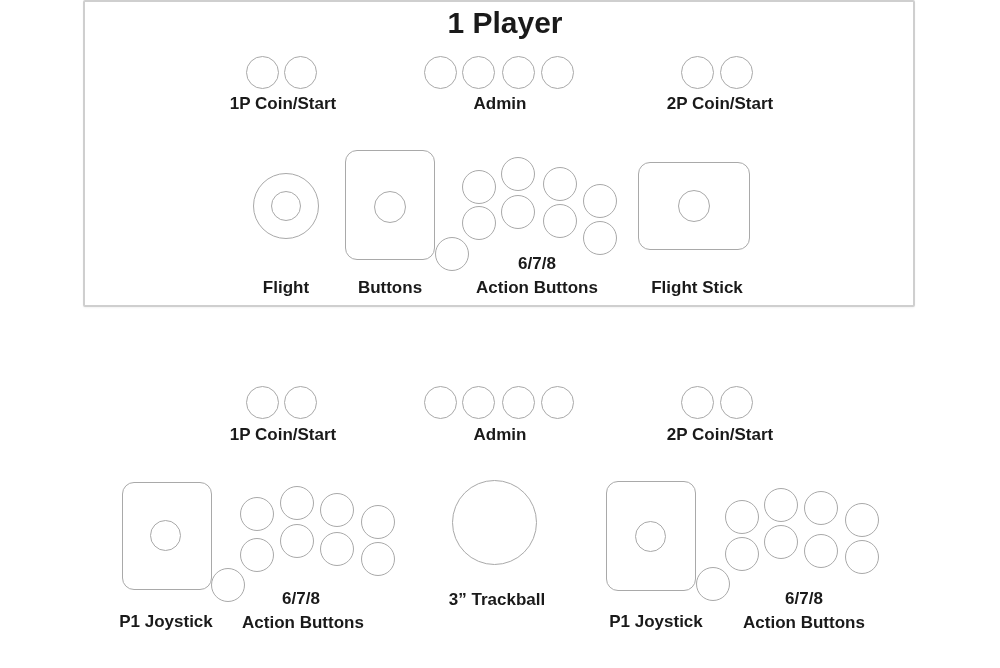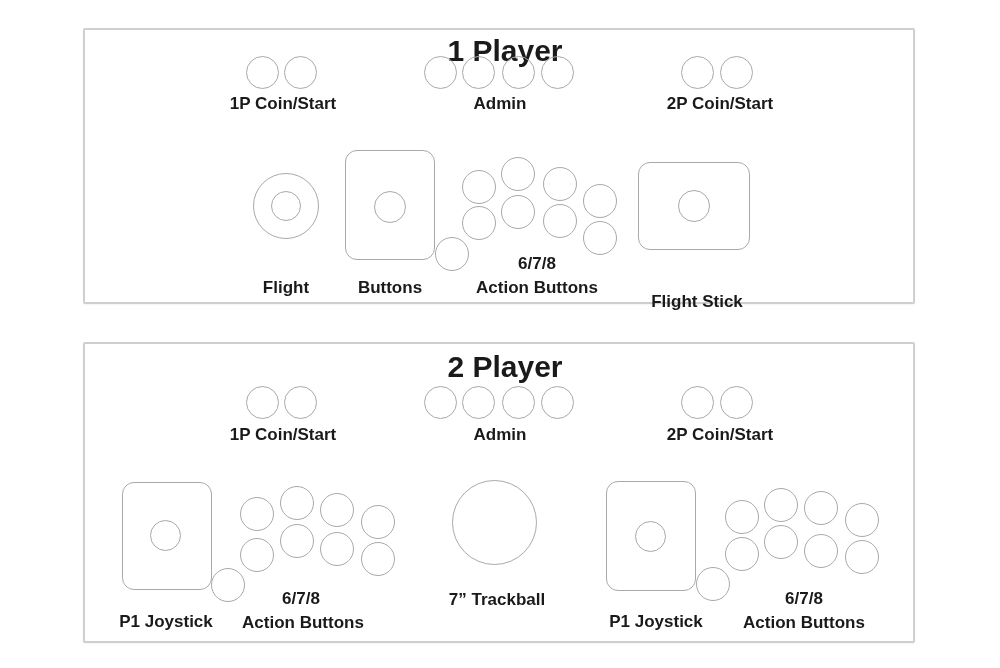--- a/index.html
+++ b/index.html
@@ -5,21 +5,21 @@
   html,body{margin:0;padding:0;background:#ffffff;}
   .stage{
     position:relative;width:1000px;height:668px;background:#ffffff;
     font-family:"Liberation Sans", sans-serif;color:#1a1a1a;overflow:hidden;
   }
   .panel{
     position:absolute;left:83px;width:832px;background:#ffffff;
     border:2px solid #cfcfcf;border-radius:2px;box-sizing:border-box;
     box-shadow:0 1px 2px rgba(0,0,0,0.05);
   }
-  .panel.p1{top:28px;height:276px;}
+  .panel.p1{top:0;height:307px;}
   .panel.p2{top:342px;height:301px;}
   .title{
     position:absolute;transform:translateX(-50%);white-space:nowrap;
     font-size:30px;font-weight:bold;line-height:30px;letter-spacing:0px;
   }
   .lbl{
     position:absolute;transform:translateX(-50%);white-space:nowrap;
     font-size:17px;font-weight:bold;line-height:20px;
   }
   .circle{position:absolute;border:1px solid #a9a9a9;border-radius:50%;box-sizing:border-box;background:transparent;}
@@ -70,25 +70,22 @@
   <div class="circle d34" style="left:583px;top:184px"></div>
   <div class="circle d34" style="left:583px;top:221px"></div>
 
   <div class="rect" style="left:638px;top:162px;width:112px;height:88px"></div>
   <div class="circle d32" style="left:678px;top:190px"></div>
 
   <div class="lbl" style="left:286px;top:278px">Flight</div>
   <div class="lbl" style="left:390px;top:278px">Buttons</div>
   <div class="lbl" style="left:537px;top:254px">6/7/8</div>
   <div class="lbl" style="left:537px;top:278px">Action Buttons</div>
-  <div class="lbl" style="left:697px;top:292px">Flight Stick</div>
+  <div class="lbl" style="left:697px;top:278px">Flight Stick</div>
 
-  <section class="panel p2">
-    <div class="title" style="left:420px;top:8px">2 Player</div>
-  </section>
 
   <div class="circle d33" style="left:246px;top:386px"></div>
   <div class="circle d33" style="left:284px;top:386px"></div>
   <div class="circle d33" style="left:424px;top:386px"></div>
   <div class="circle d33" style="left:462px;top:386px"></div>
   <div class="circle d33" style="left:502px;top:386px"></div>
   <div class="circle d33" style="left:541px;top:386px"></div>
   <div class="circle d33" style="left:681px;top:386px"></div>
   <div class="circle d33" style="left:720px;top:386px"></div>
 
@@ -120,18 +117,18 @@
   <div class="circle d34" style="left:764px;top:488px"></div>
   <div class="circle d34" style="left:764px;top:525px"></div>
   <div class="circle d34" style="left:804px;top:491px"></div>
   <div class="circle d34" style="left:804px;top:534px"></div>
   <div class="circle d34" style="left:845px;top:503px"></div>
   <div class="circle d34" style="left:845px;top:540px"></div>
 
   <div class="lbl" style="left:166px;top:612px">P1 Joystick</div>
   <div class="lbl" style="left:301px;top:589px">6/7/8</div>
   <div class="lbl" style="left:303px;top:613px">Action Buttons</div>
-  <div class="lbl" style="left:497px;top:590px">7” Trackball</div>
+  <div class="lbl" style="left:497px;top:590px">3” Trackball</div>
   <div class="lbl" style="left:656px;top:612px">P1 Joystick</div>
   <div class="lbl" style="left:804px;top:589px">6/7/8</div>
   <div class="lbl" style="left:804px;top:613px">Action Buttons</div>
 
 </div>
 
 </body></html>

